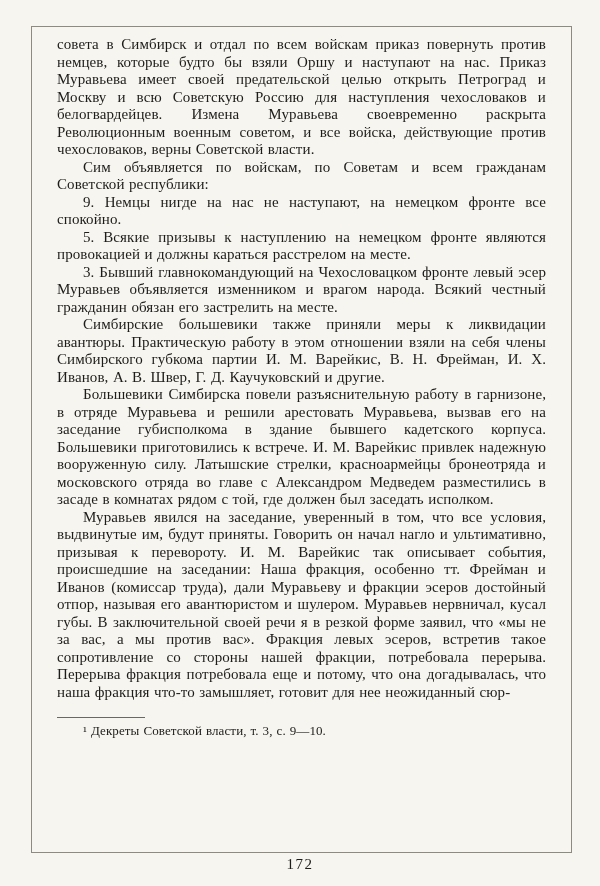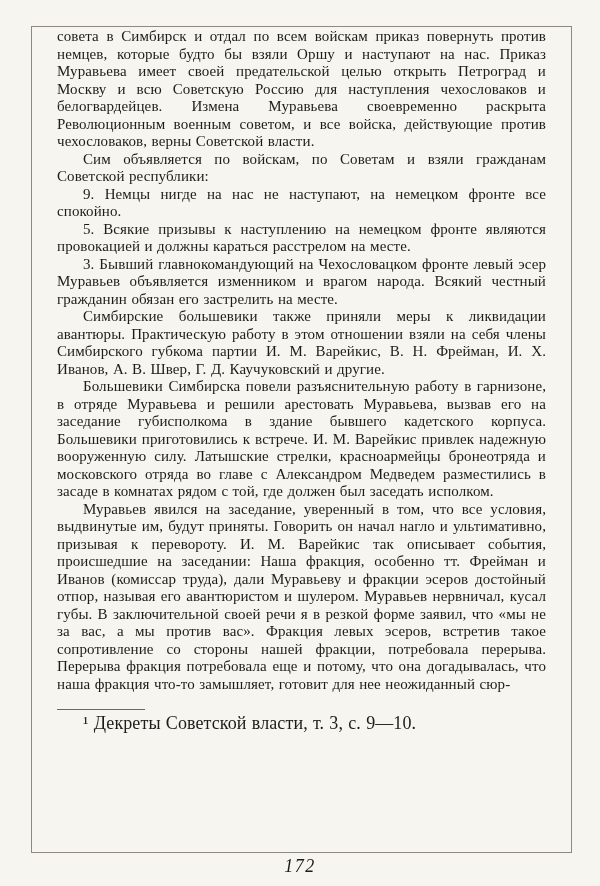--- a/index.html
+++ b/index.html
@@ -13,62 +13,61 @@
   }
   .frame {
     position: absolute;
     left: 31px; top: 26px;
     width: 541px; height: 827px;
     border: 1px solid var(--frame, #8d8a82);
     pointer-events: none;
   }
   .text-body {
     position: absolute;
-    left: 57px; top: 28px;
+    left: 57px; top: 36px;
     width: 489px;
     font-size: 15px;
     line-height: 17.5px;
     text-align: justify;
     word-spacing: 0.04em;
     letter-spacing: 0.1px;
   }
   .text-body p { text-indent: 26px; }
   .text-body p.continuation { text-indent: 0; }
   .footnote-sep {
     margin-top: 16px;
     width: 88px;
     border-top: 1px solid var(--ink, #1d1c1a);
     opacity: 0.65;
   }
   p.footnote {
     margin-top: 5px;
-    font-size: 18px;
+    font-size: 13px;
     line-height: 16px;
     text-indent: 26px;
   }
   .page-number {
     position: absolute;
     left: 0; right: 0;
     top: 856px;
     text-align: center;
-    font-size: 18px;
+    font-size: 15px;
     letter-spacing: 1.5px;
-    font-style: italic;
   }
 </style>
 </head>
 <body>
 
 <div class="page">
 
   <div class="frame"></div>
 
   <div class="text-body">
     <p class="continuation">совета в Симбирск и отдал по всем войскам приказ повернуть против немцев, которые будто бы взяли Оршу и наступают на нас. Приказ Муравьева имеет своей предательской целью открыть Петроград и Москву и всю Советскую Россию для наступления чехословаков и белогвардейцев. Измена Муравьева своевременно раскрыта Революционным военным советом, и все войска, действующие против чехословаков, верны Советской власти.</p>
-    <p>Сим объявляется по войскам, по Советам и взяли гражданам Советской республики:</p>
+    <p>Сим объявляется по войскам, по Советам и всем гражданам Советской республики:</p>
     <p>9. Немцы нигде на нас не наступают, на немецком фронте все спокойно.</p>
     <p>5. Всякие призывы к наступлению на немецком фронте являются провокацией и должны караться расстрелом на месте.</p>
     <p>3. Бывший главнокомандующий на Чехословацком фронте левый эсер Муравьев объявляется изменником и врагом народа. Всякий честный гражданин обязан его застрелить на месте.</p>
     <p>Симбирские большевики также приняли меры к ликвидации авантюры. Практическую работу в этом отношении взяли на себя члены Симбирского губкома партии И. М. Варейкис, В. Н. Фрейман, И. Х. Иванов, А. В. Швер, Г. Д. Каучуковский и другие.</p>
     <p>Большевики Симбирска повели разъяснительную работу в гарнизоне, в отряде Муравьева и решили арестовать Муравьева, вызвав его на заседание губисполкома в здание бывшего кадетского корпуса. Большевики приготовились к встрече. И. М. Варейкис привлек надежную вооруженную силу. Латышские стрелки, красноармейцы бронеотряда и московского отряда во главе с Александром Медведем разместились в засаде в комнатах рядом с той, где должен был заседать исполком.</p>
     <p>Муравьев явился на заседание, уверенный в том, что все условия, выдвинутые им, будут приняты. Говорить он начал нагло и ультимативно, призывая к перевороту. И. М. Варейкис так описывает события, происшедшие на заседании: Наша фракция, особенно тт. Фрейман и Иванов (комиссар труда), дали Муравьеву и фракции эсеров достойный отпор, называя его авантюристом и шулером. Муравьев нервничал, кусал губы. В заключительной своей речи я в резкой форме заявил, что «мы не за вас, а мы против вас». Фракция левых эсеров, встретив такое сопротивление со стороны нашей фракции, потребовала перерыва. Перерыва фракция потребовала еще и потому, что она догадывалась, что наша фракция что-то замышляет, готовит для нее неожиданный сюр-</p>
 
     <div class="footnote-sep"></div>
     <p class="footnote">¹ Декреты Советской власти, т. 3, с. 9—10.</p>
   </div>

